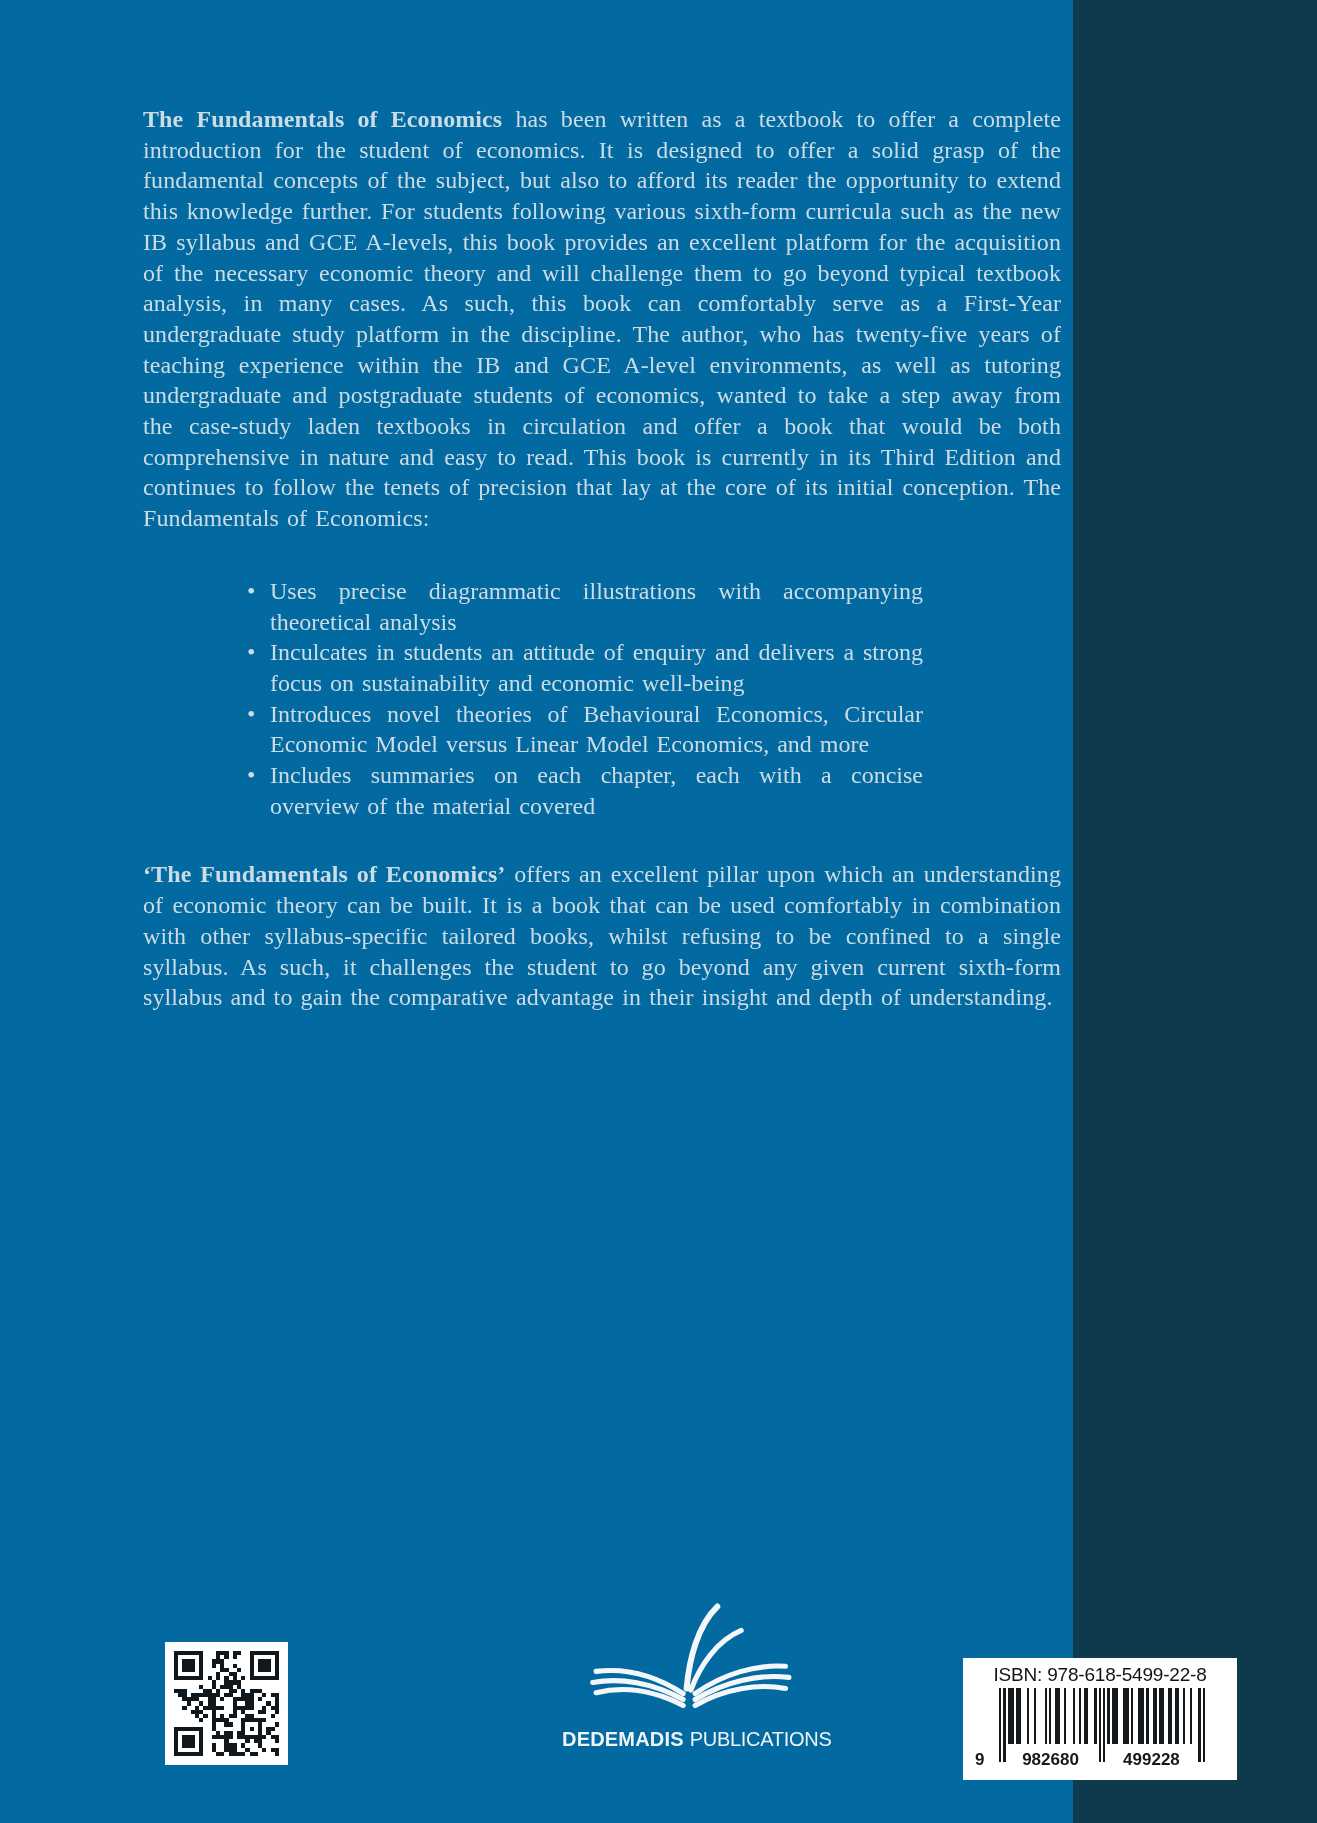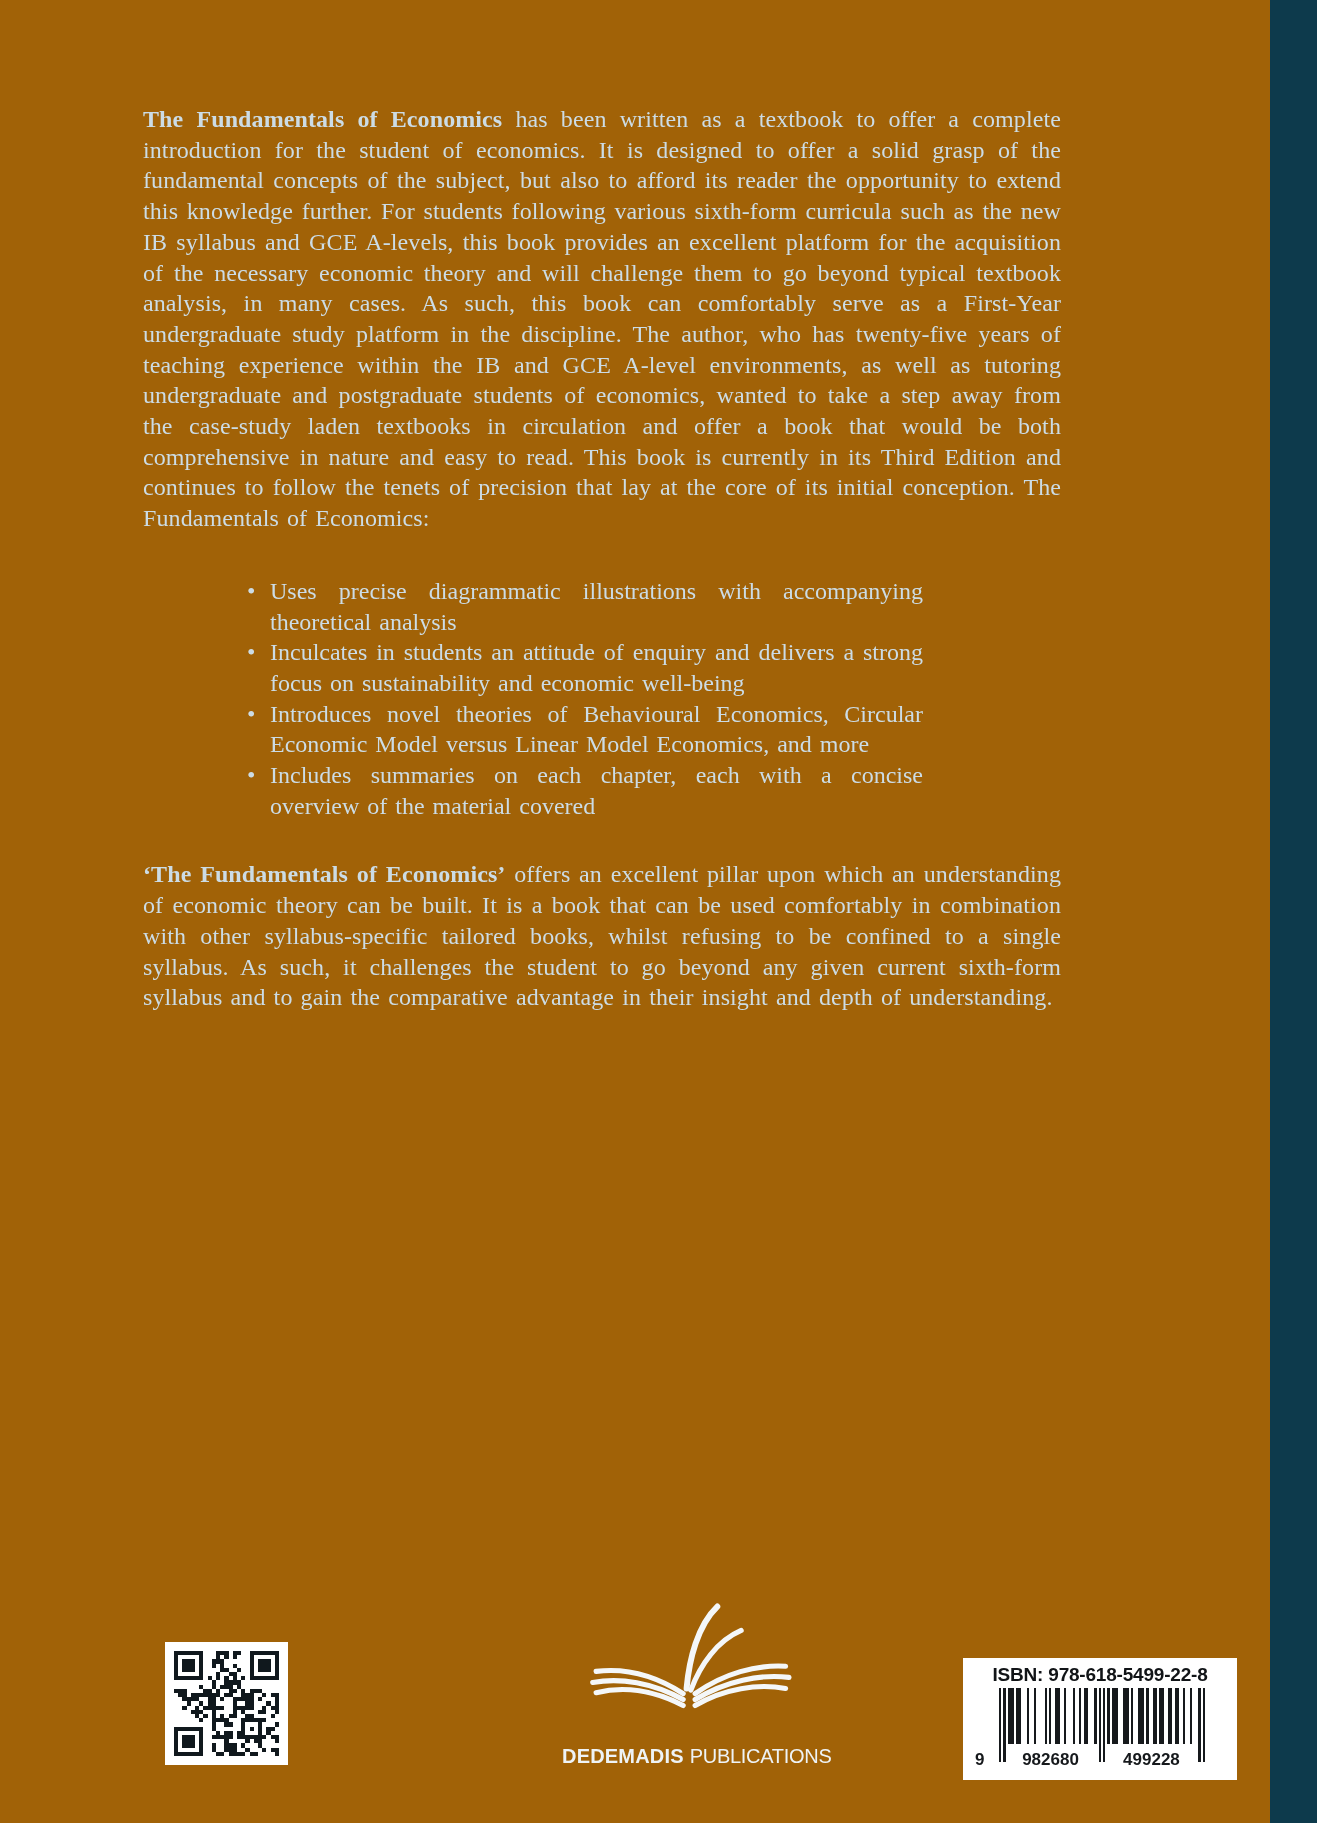--- a/index.html
+++ b/index.html
@@ -3,25 +3,24 @@
 <meta charset="utf-8">
 <style>
   html, body {
     margin: 0; padding: 0;
     width: 1317px; height: 1823px;
     overflow: hidden;
     background: #0d3a4c;
   }
   .cover {
     position: relative;
-    width: 1246px; height: 1823px;
-    background: #a16207;
+    width: 1073px; height: 1823px;
+    background: #0369a1;
     font-family: "Liberation Serif", serif;
     color: #ccdce5;
-    padding-left: 24px;
   }
   .text-col {
     position: absolute;
     left: 143px; top: 0;
     width: 918px;
   }
   .para {
     margin: 0;
     font-size: 24px;
     line-height: 30.7px;
@@ -64,21 +63,21 @@
   .qr-box svg { width: 105px; height: 105px; display: block; fill: #10181d; }
   .logo {
     position: absolute;
     left: 562px; top: 1598px;
     width: 256px;
     text-align: center;
     color: #f4f7f9;
   }
   .logo svg.book { width: 232px; height: 128px; display: block; margin: 0 auto; }
   .logo .logo-text {
-    margin-top: 19px;
+    margin-top: 2px;
     font-family: "Liberation Sans", sans-serif;
     font-size: 20px;
     white-space: nowrap;
     letter-spacing: 0.2px;
     color: #eef3f6;
   }
   .logo .logo-text .bold-part { font-weight: 700; }
   .logo .logo-text .light-part { font-weight: 400; margin-left: 6px; letter-spacing: -0.3px; }
   .isbn-box {
     position: absolute;
@@ -86,21 +85,21 @@
     width: 274px; height: 122px;
     background: #ffffff;
     color: #111417;
     font-family: "Liberation Sans", sans-serif;
     box-sizing: border-box;
   }
   .isbn-line {
     margin-top: 6px;
     text-align: center;
     font-size: 19px;
-    font-weight: 700;
+    font-weight: 400;
     letter-spacing: -0.2px;
     white-space: nowrap;
   }
   .bars-wrap {
     position: absolute;
     left: 36px; top: 30px;
     width: 206px; height: 88px;
   }
   .bars-wrap svg {
     position: absolute; left: 0; top: 0;

